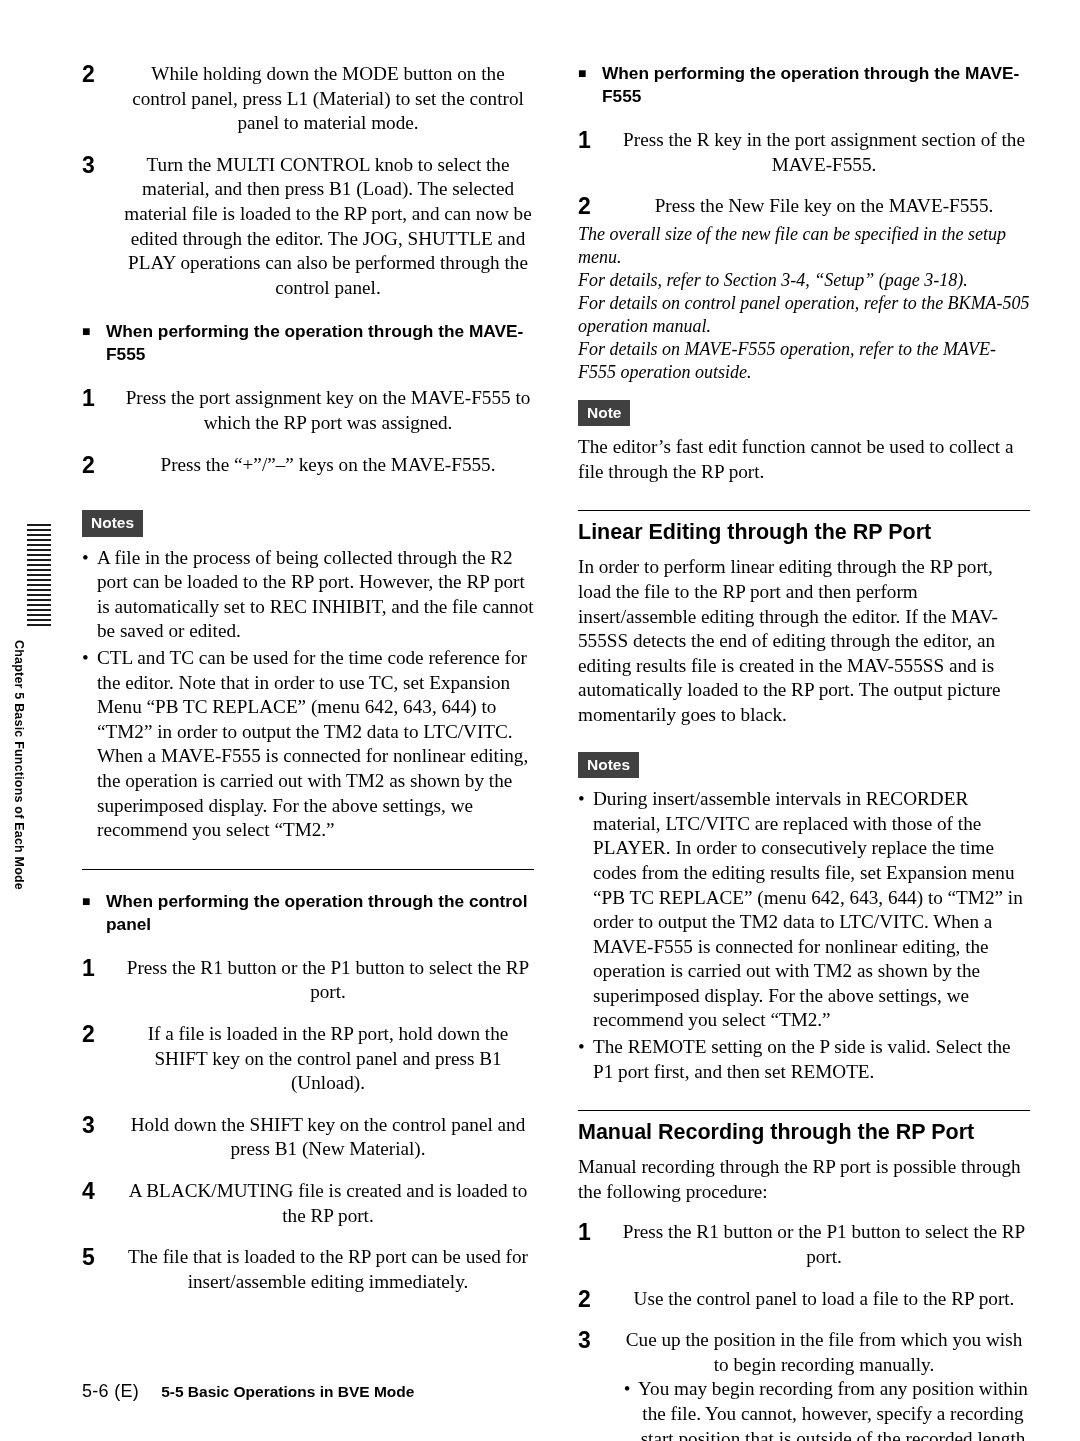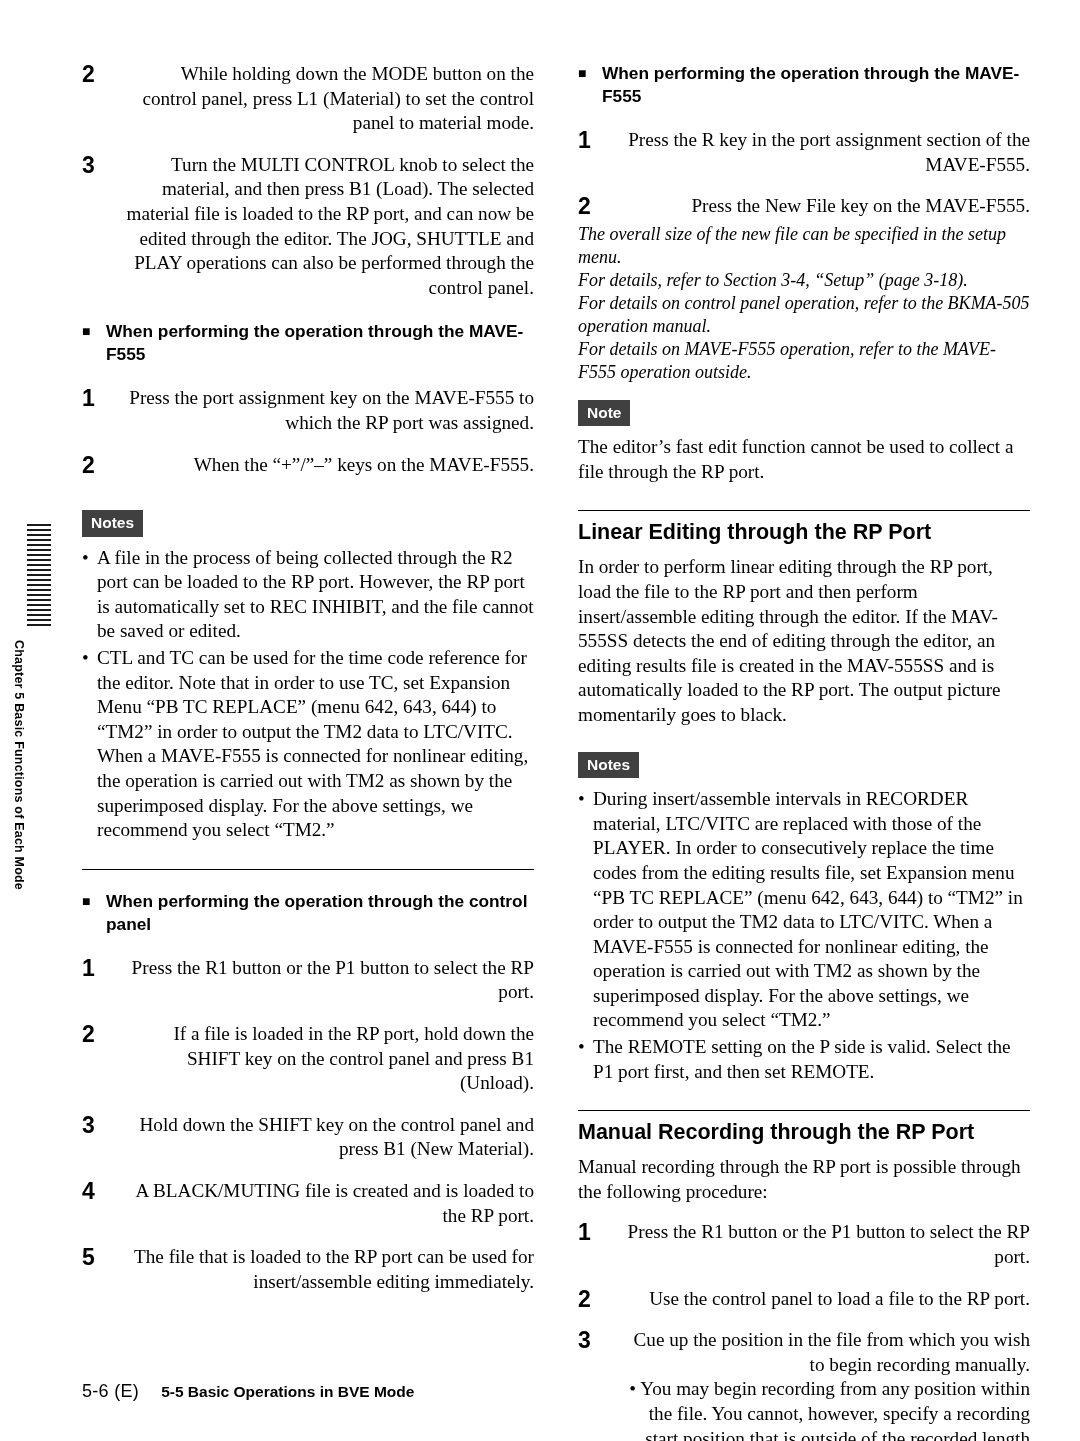--- a/index.html
+++ b/index.html
@@ -72,21 +72,21 @@
     font-size: 23px;
     font-weight: bold;
     line-height: 1.0;
     padding-top: 1px;
     color: #000;
   }
   .step-body {
     flex: 1 1 auto;
     font-size: 19.2px;
     line-height: 24.6px;
-    text-align: right;
+    text-align: center;
   }
   .step-tight { margin-bottom: 4px; }
 
   
   .sq-head {
     display: flex;
     align-items: flex-start;
     font-family: "Liberation Sans", "DejaVu Sans", sans-serif;
     font-weight: bold;
     font-size: 17.3px;
@@ -213,21 +213,21 @@
       <div class="sq-mark">■</div>
       <div class="sq-text">When performing the operation through the MAVE-F555</div>
     </div>
 
     <div class="step">
       <div class="step-num">1</div>
       <div class="step-body">Press the port assignment key on the MAVE-F555 to which the RP port was assigned.</div>
     </div>
     <div class="step">
       <div class="step-num">2</div>
-      <div class="step-body">When the “+”/”–” keys on the MAVE-F555.</div>
+      <div class="step-body">Press the “+”/”–” keys on the MAVE-F555.</div>
     </div>
 
     <div>
       <span class="badge">Notes</span>
     </div>
 
     <ul class="blist">
       <li class="bitem">
         <span class="bdot">•</span>
         <span class="btxt">A file in the process of being collected through the R2 port can be loaded to the RP port. However, the RP port is automatically set to REC INHIBIT, and the file cannot be saved or edited.</span>

